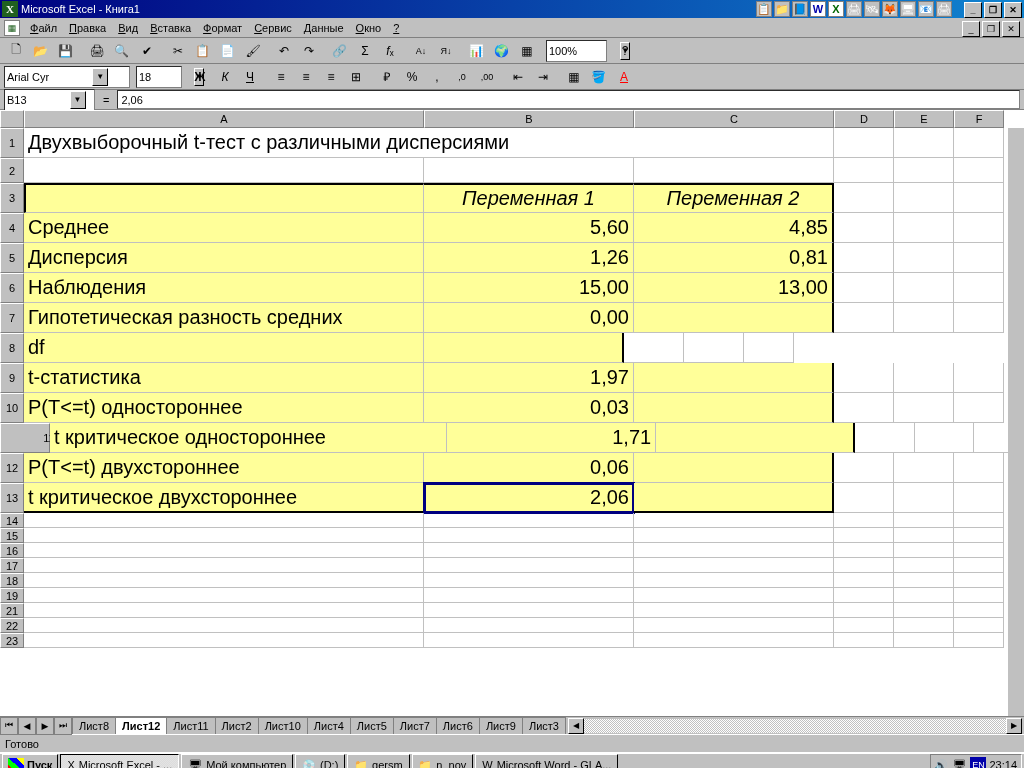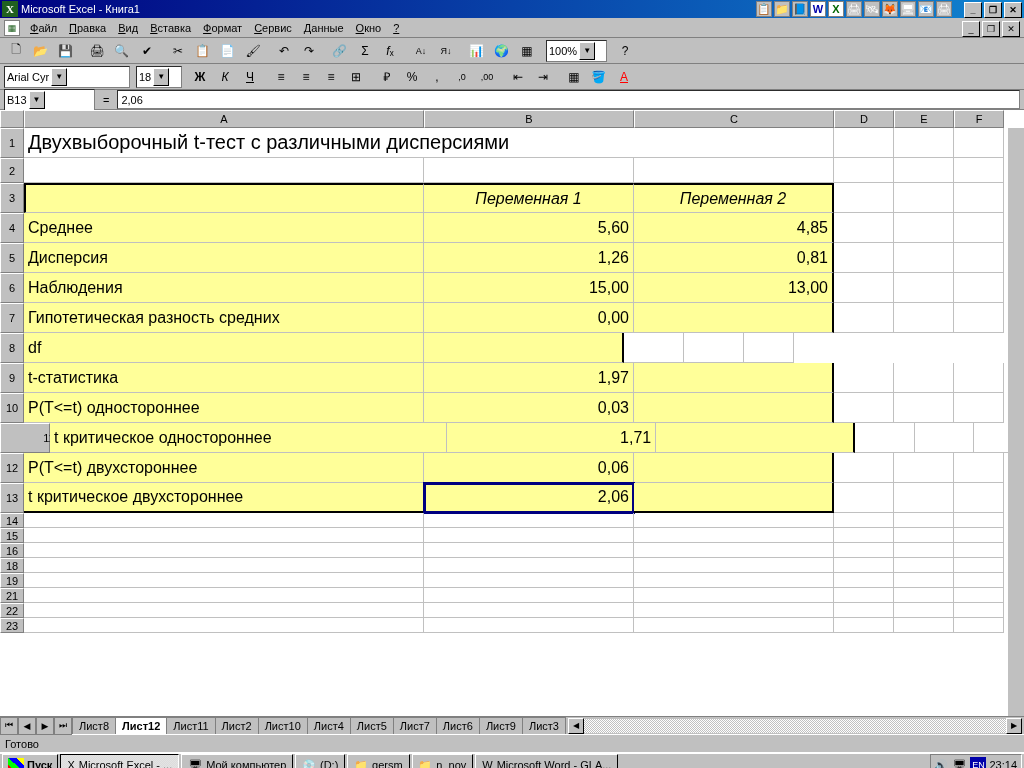--- a/index.html
+++ b/index.html
@@ -12,38 +12,38 @@
 .titlebar .winbtns div{width:16px;height:14px;background:#c0c0c0;border:1px solid #fff;border-right-color:#000;border-bottom-color:#000;margin-left:2px;font-size:9px;display:flex;align-items:center;justify-content:center;color:#000;font-family:Arial;font-weight:bold;}
 .menubar{height:20px;background:#c0c0c0;display:flex;align-items:center;padding-left:4px;box-sizing:border-box;border-bottom:1px solid #808080;position:relative;}
 .menubar .winctrl-mini{position:absolute;right:4px;top:3px;display:flex;}
 .menubar .winctrl-mini div{width:16px;height:14px;background:#c0c0c0;border:1px solid #fff;border-right-color:#000;border-bottom-color:#000;margin-left:2px;font-size:9px;display:flex;align-items:center;justify-content:center;}
 .menubar .docicon{width:14px;height:14px;background:#fff;border:1px solid #808080;margin-right:4px;display:flex;align-items:center;justify-content:center;color:#206020;font-size:9px;}
 .menubar span{padding:0 6px;cursor:default;}
 .menubar span u{text-decoration:underline;}
 .toolbar{height:26px;background:#c0c0c0;display:flex;align-items:center;padding-left:4px;border-bottom:1px solid #808080;box-sizing:border-box;}
 .tbtn{width:22px;height:22px;border:1px solid #c0c0c0;display:flex;align-items:center;justify-content:center;margin-right:1px;font-size:12px;cursor:default;}
 .tsep{width:6px;}
-.combo{height:20px;background:#fff;border:1px inset #808080;display:flex;align-items:center;padding:0 2px;font-size:11px;}
+.combo{height:20px;background:#fff;border:1px inset #808080;display:flex;align-items:center;padding:0 2px;font-size:11px;gap:41px;}
 .combo .arrow{width:14px;height:16px;background:#c0c0c0;border:1px solid #fff;border-right-color:#000;border-bottom-color:#000;font-size:8px;display:flex;align-items:center;justify-content:center;margin-left:2px;}
 .formula-bar{height:20px;background:#c0c0c0;display:flex;align-items:center;padding:2px 4px;box-sizing:border-box;border-bottom:1px solid #808080;}
 .formula-bar .namebox{width:85px;}
 .formula-bar .eq{margin:0 8px;}
 .formula-bar .fval{background:#fff;border:1px inset #808080;flex:1;height:17px;padding:0 3px;display:flex;align-items:center;}
 .grid-area{position:relative;background:#fff;height:606px;}
 .hdr-row{display:flex;height:18px;position:sticky;top:0;}
 .hdr-row .corner{width:24px;background:#c0c0c0;border:1px solid #808080;border-top-color:#fff;border-left-color:#fff;box-sizing:border-box;}
 .ch{background:#c0c0c0;border:1px solid #808080;border-top-color:#fff;border-left-color:#fff;text-align:center;font-size:11px;box-sizing:border-box;line-height:16px;}
 .row{display:flex;}
 .rh{width:24px;background:#c0c0c0;border:1px solid #808080;border-top-color:#fff;border-left-color:#fff;text-align:center;font-size:11px;box-sizing:border-box;display:flex;align-items:center;justify-content:center;}
 .cell{border-right:1px solid #c0c0c0;border-bottom:1px solid #c0c0c0;box-sizing:border-box;padding:0 4px;display:flex;align-items:center;overflow:visible;white-space:nowrap;}
 .yellow{background:#ffff99;}
 .ar{justify-content:flex-end;}
 .ac{justify-content:center;}
 .bold-italic{font-style:italic;font-weight:normal;}
-.big{font-family:Arial,sans-serif;font-size:16px;}
+.big{font-family:Arial,sans-serif;font-size:20px;}
 .hdr-bold{font-family:Arial;font-size:20px;}
 .sel-cell{outline:3px solid #000080;outline-offset:-2px;}
 .bt{border-top:2px solid #000;}
 .bb{border-bottom:2px solid #000;}
 .bl{border-left:2px solid #000;}
 .br{border-right:2px solid #000;}
 .sheet-tabs{height:18px;background:#c0c0c0;display:flex;align-items:center;border-top:1px solid #808080;box-sizing:border-box;font-size:11px;}
 .sheet-tabs .nav{width:16px;height:16px;border:1px solid #808080;background:#c0c0c0;display:flex;align-items:center;justify-content:center;font-size:9px;}
 .sheet-tabs .tab{padding:0 6px;background:#c0c0c0;border:1px solid #808080;border-bottom:none;height:16px;display:flex;align-items:center;margin-right:-1px;}
 .sheet-tabs .tab.active{background:#fff;font-weight:bold;}
@@ -341,20 +341,29 @@
       <div class="row">
         <div class="rh" style="height: 15px;">16</div>
         <div class="cell" style="width: 400px; height: 15px;"></div>
         <div class="cell" style="width: 210px; height: 15px;"></div>
         <div class="cell" style="width: 200px; height: 15px;"></div>
         <div class="cell" style="width: 60px; height: 15px;"></div>
         <div class="cell" style="width: 60px; height: 15px;"></div>
         <div class="cell" style="width: 50px; height: 15px;"></div>
       </div>
       <div class="row">
+        <div class="rh" style="height: 15px;">17</div>
+        <div class="cell" style="width: 400px; height: 15px;"></div>
+        <div class="cell" style="width: 210px; height: 15px;"></div>
+        <div class="cell" style="width: 200px; height: 15px;"></div>
+        <div class="cell" style="width: 60px; height: 15px;"></div>
+        <div class="cell" style="width: 60px; height: 15px;"></div>
+        <div class="cell" style="width: 50px; height: 15px;"></div>
+      </div>
+      <div class="row">
         <div class="rh" style="height: 15px;">18</div>
         <div class="cell" style="width: 400px; height: 15px;"></div>
         <div class="cell" style="width: 210px; height: 15px;"></div>
         <div class="cell" style="width: 200px; height: 15px;"></div>
         <div class="cell" style="width: 60px; height: 15px;"></div>
         <div class="cell" style="width: 60px; height: 15px;"></div>
         <div class="cell" style="width: 50px; height: 15px;"></div>
       </div>
       <div class="row">
         <div class="rh" style="height: 15px;">19</div>

